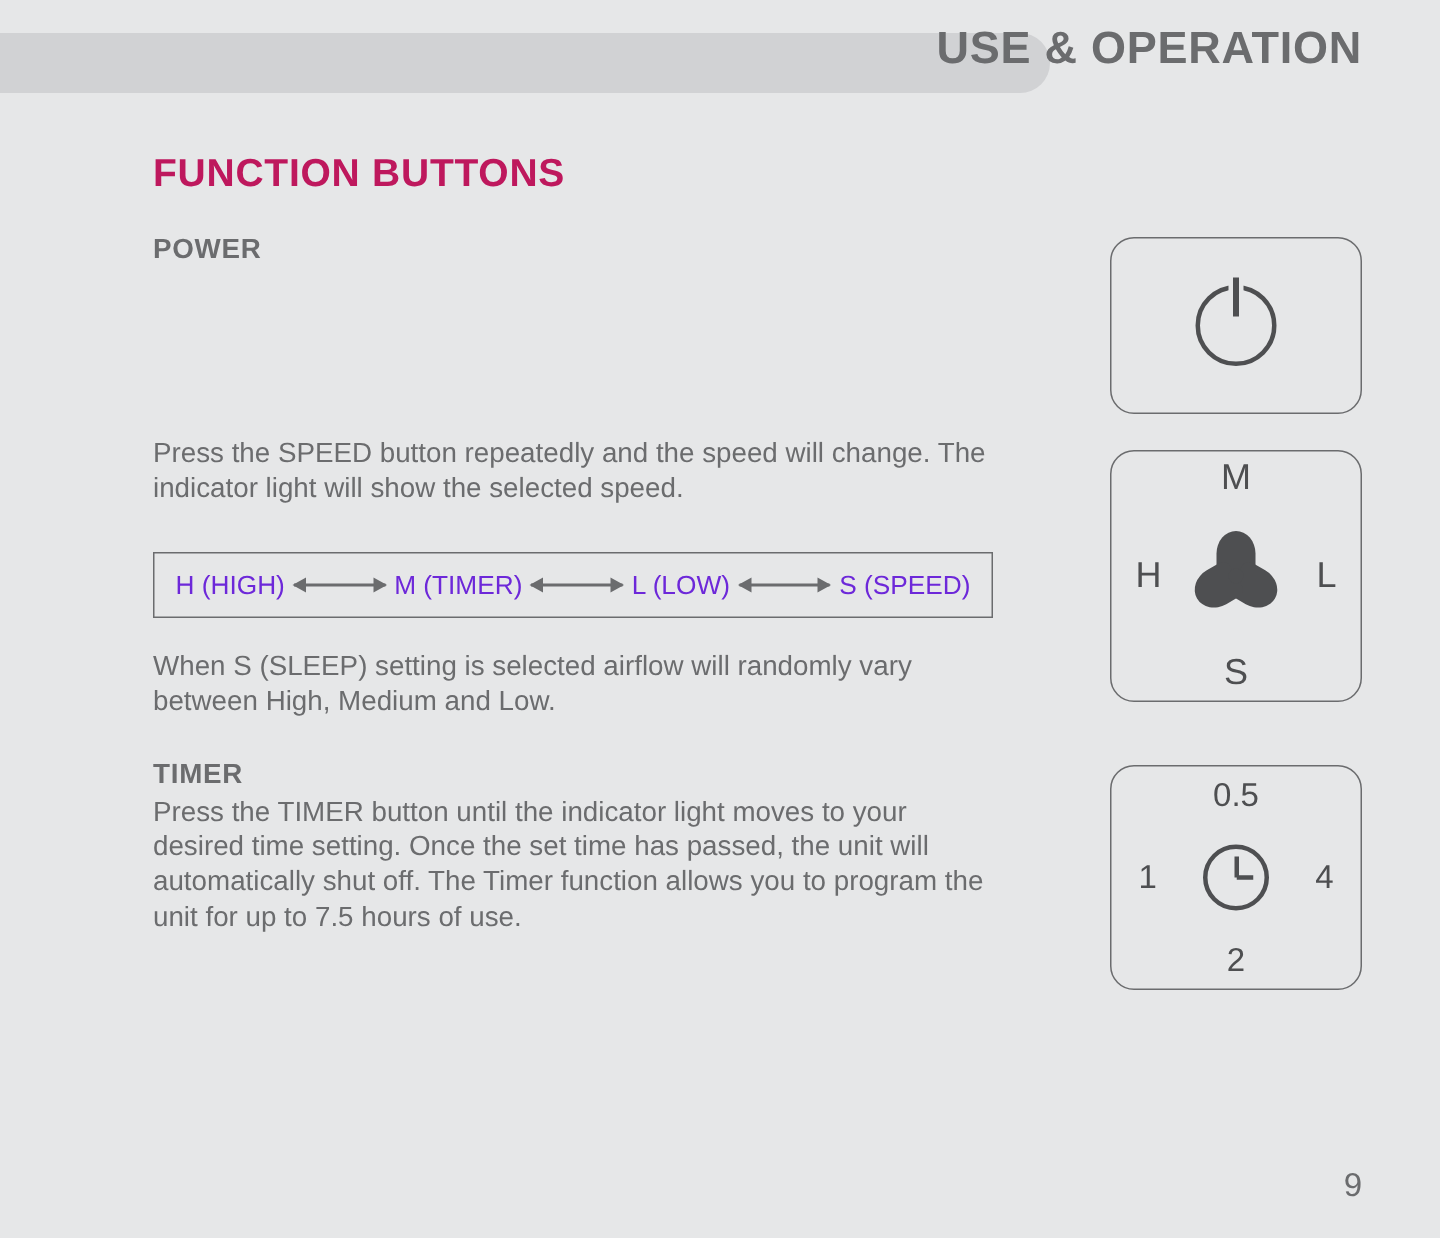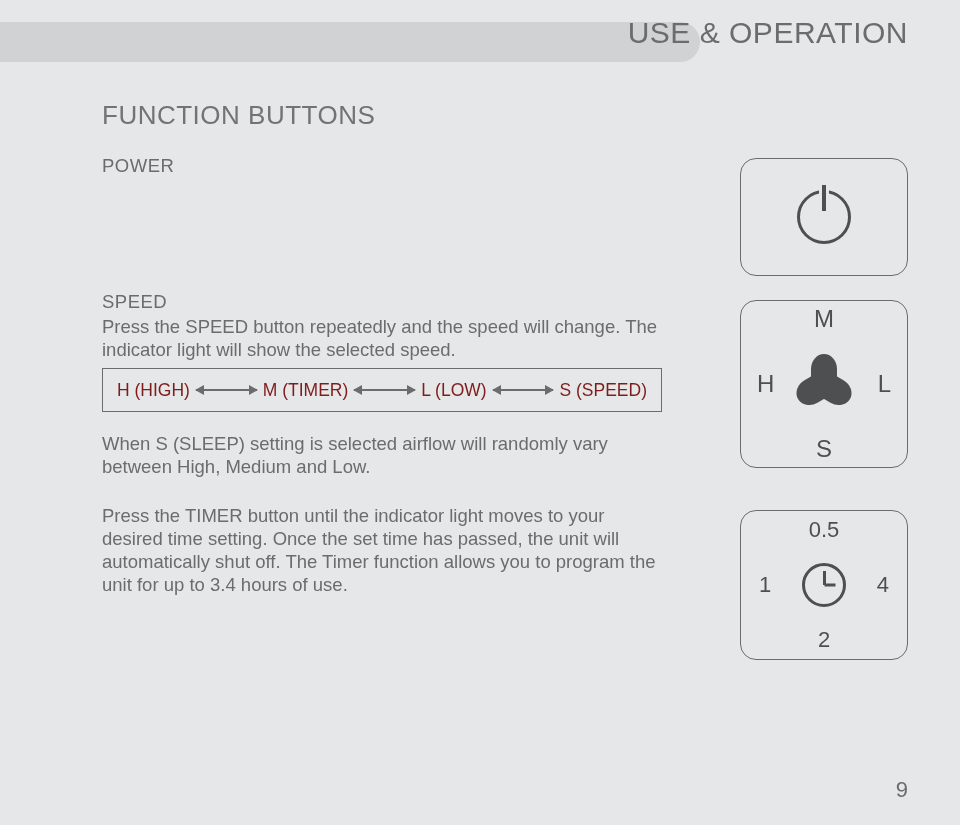--- a/index.html
+++ b/index.html
@@ -21,53 +21,53 @@
     height: 40px;
     background: #d1d2d4;
     border-top-right-radius: 22px;
     border-bottom-right-radius: 22px;
   }
   .header-title {
     position: absolute;
     top: 16px;
     right: 52px;
     font-size: 30px;
-    font-weight: 400;
+    font-weight: 700;
     color: #6b6c6e;
     letter-spacing: 0.5px;
   }
   .section-title {
     position: absolute;
     top: 100px;
     left: 102px;
     font-size: 26px;
-    font-weight: 400;
+    font-weight: 700;
     letter-spacing: 0.5px;
-    color: #737373;
+    color: #be185d;
   }
   .left-col {
     position: absolute;
     left: 102px;
     width: 555px;
     font-size: 18.5px;
     line-height: 1.25;
   }
   .blk { margin-bottom: 0; }
-  .hdg { font-weight: 400; letter-spacing: 0.5px; margin-bottom: 2px; }
+  .hdg { font-weight: 700; letter-spacing: 0.5px; margin-bottom: 2px; }
 
   .flow-box {
     position: absolute;
     left: 102px;
     top: 368px;
     width: 560px;
     height: 44px;
     border: 1.8px solid #6b6c6e;
     box-sizing: border-box;
     font-size: 17.5px;
-    color:#7f1d1d;
+    color:#6d28d9;
   }
   .flow-inner {
     position: absolute;
     left: 14px; right: 14px; top: 0; bottom: 0;
     display: flex;
     align-items: center;
     justify-content: space-between;
   }
   .dbl-arrow {
     flex: 1;
@@ -158,40 +158,40 @@
 <div class="header-band"></div>
 <div class="header-title">USE &amp; OPERATION</div>
 
 <div class="section-title">FUNCTION BUTTONS</div>
 
 <div class="left-col blk" style="top:154px">
   <div class="hdg">POWER</div>
 </div>
 
 <div class="left-col blk" style="top:290px">
-  <div class="hdg">SPEED</div>
   <div>Press the SPEED button repeatedly and the speed will change. The indicator light will show the selected speed.</div>
 </div>
 
 <div class="flow-box">
   <div class="flow-inner">
     <span>H (HIGH)</span>
     <span class="dbl-arrow"></span>
     <span>M (TIMER)</span>
     <span class="dbl-arrow"></span>
     <span>L (LOW)</span>
     <span class="dbl-arrow"></span>
     <span>S (SPEED)</span>
   </div>
 </div>
 
 <div class="left-col blk" style="top:432px">When S (SLEEP) setting is selected airflow will randomly vary between High, Medium and Low.</div>
 
 <div class="left-col blk" style="top:504px">
-  <div>Press the TIMER button until the indicator light moves to your desired time setting. Once the set time has passed, the unit will automatically shut off. The Timer function allows you to program the unit for up to 3.4 hours of use.</div>
+  <div class="hdg">TIMER</div>
+  <div>Press the TIMER button until the indicator light moves to your desired time setting. Once the set time has passed, the unit will automatically shut off. The Timer function allows you to program the unit for up to 7.5 hours of use.</div>
 </div>
 
 <div class="panel panel-power">
   <div class="power-icon"></div>
 </div>
 
 <div class="panel panel-speed">
   <div class="fan-wrap">
     <div class="blade b1"></div>
       <div class="blade b2"></div>

